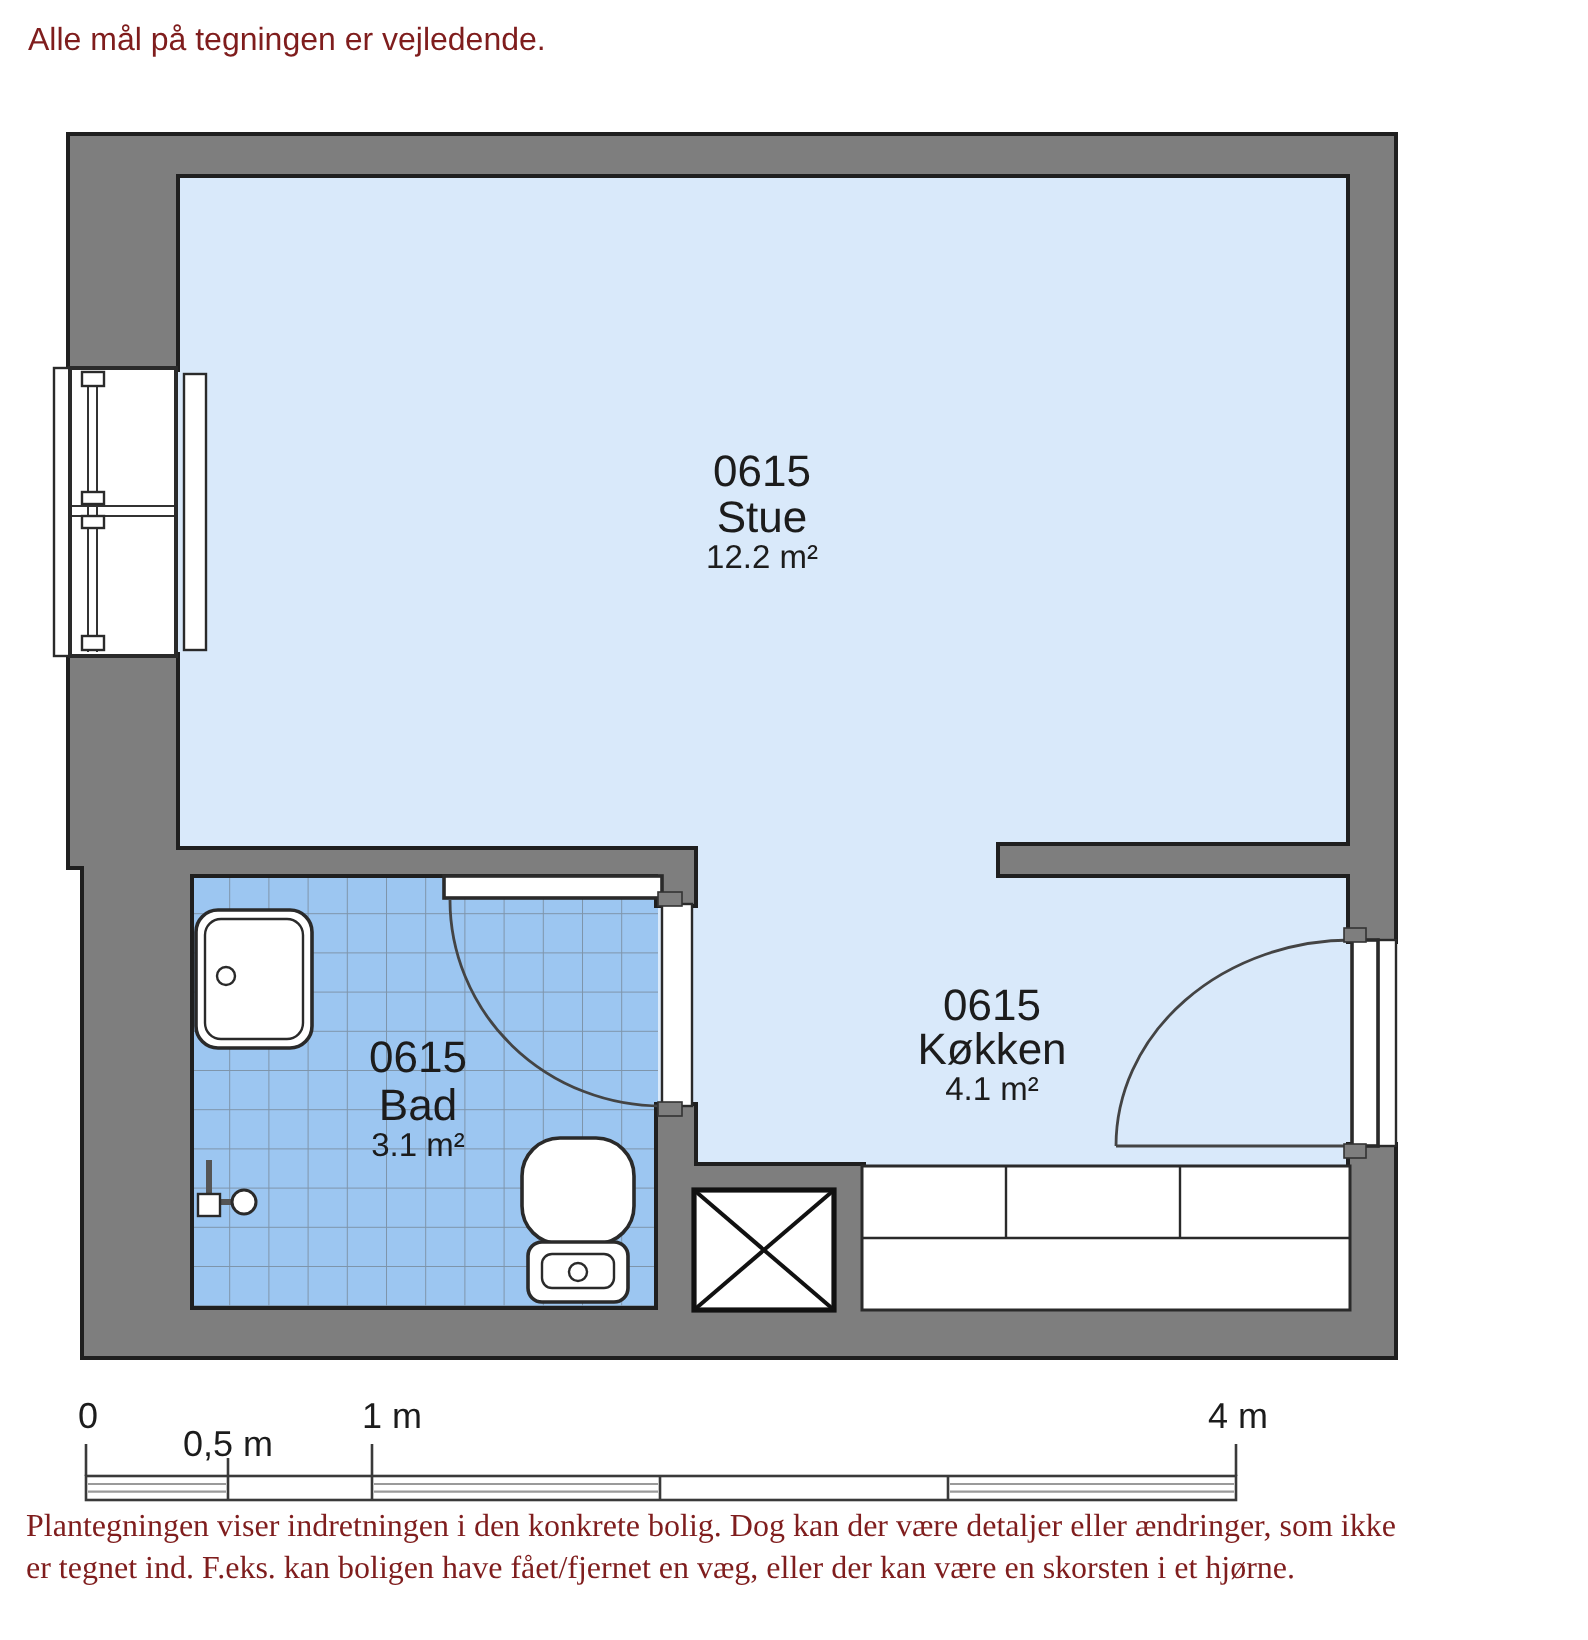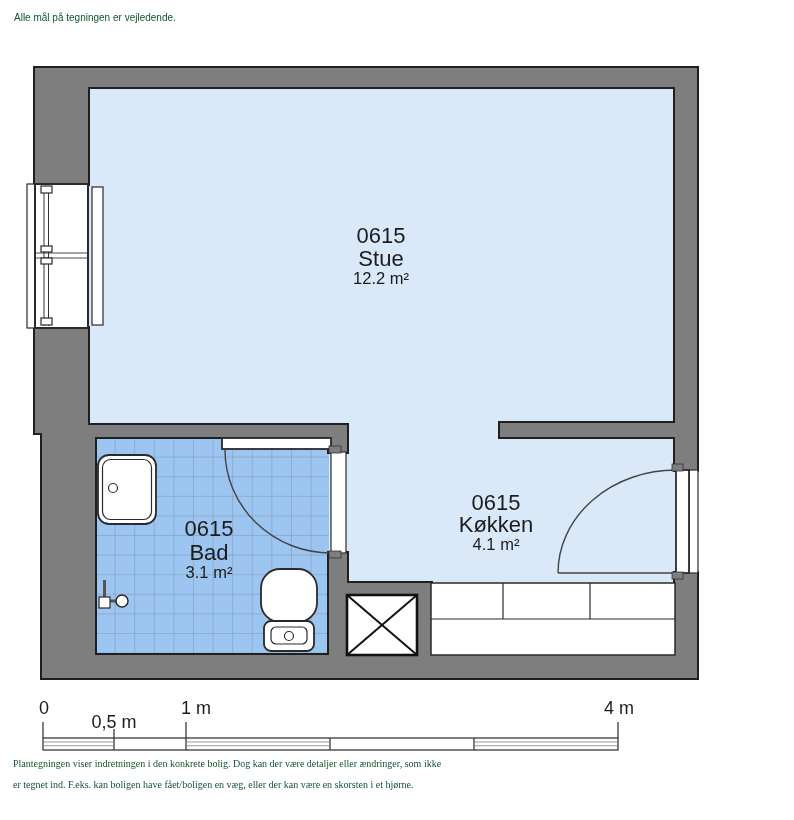--- a/index.html
+++ b/index.html
@@ -2,21 +2,21 @@
 <html style="--wall: #7e7e7e; --wall_outline: #1f1f1f; --room_fill: #d9e9fa; --tile_fill: #9cc6f1; --tile_grid: #7e94aa; --line: #2a2a2a;"><head>
 <meta charset="utf-8">
 <style>
   :root{
     --wall:#7e7e7e; --wall_outline:#1f1f1f; --room_fill:#d9e9fa;
     --tile_fill:#9cc6f1; --tile_grid:#7e94aa; --line:#2a2a2a;
   }
   html,body{margin:0;padding:0;background:#fff;}
   #page{position:relative;width:794px;height:820px;background:#fff;overflow:hidden;
         font-family:"Liberation Sans",sans-serif;}
-  .note{position:absolute;color:#14532d;font-size:10px;white-space:nowrap;}
+  .note{position:absolute;color:#7f1d1d;font-size:16px;white-space:nowrap;}
   #note-top{left:14px;top:12px;}
   #note-bottom{left:13px;top:753px;line-height:21px;font-family:Liberation Serif, serif;}
   svg{position:absolute;left:0;top:0;}
   .wall-outline rect{fill:none;stroke:var(--wall_outline);stroke-width:4;}
   .wall-fill rect{fill:var(--wall);stroke:none;}
   .room{fill:var(--room_fill);}
   .tiles-bg{fill:var(--tile_fill);}
   .fixture{fill:#fff;stroke:var(--line);}
   .thin{stroke-width:1.2;}
   .med{stroke-width:1.8;}
@@ -180,16 +180,16 @@
         <line class="hatch-line" x1="187" y1="742" x2="329" y2="742"></line>
         <line class="hatch-line" x1="187" y1="745.8" x2="329" y2="745.8"></line>
         <line class="hatch-line" x1="475" y1="742" x2="617" y2="742"></line>
         <line class="hatch-line" x1="475" y1="745.8" x2="617" y2="745.8"></line>
       </g>
     </g>
   </svg>
 
   <div id="note-bottom" class="note">
     <div>Plantegningen viser indretningen i den konkrete bolig. Dog kan der være detaljer eller ændringer, som ikke</div>
-    <div>er tegnet ind. F.eks. kan boligen have fået/boligen en væg, eller der kan være en skorsten i et hjørne.</div>
+    <div>er tegnet ind. F.eks. kan boligen have fået/fjernet en væg, eller der kan være en skorsten i et hjørne.</div>
   </div>
 
 </div>
 
 </body></html>

